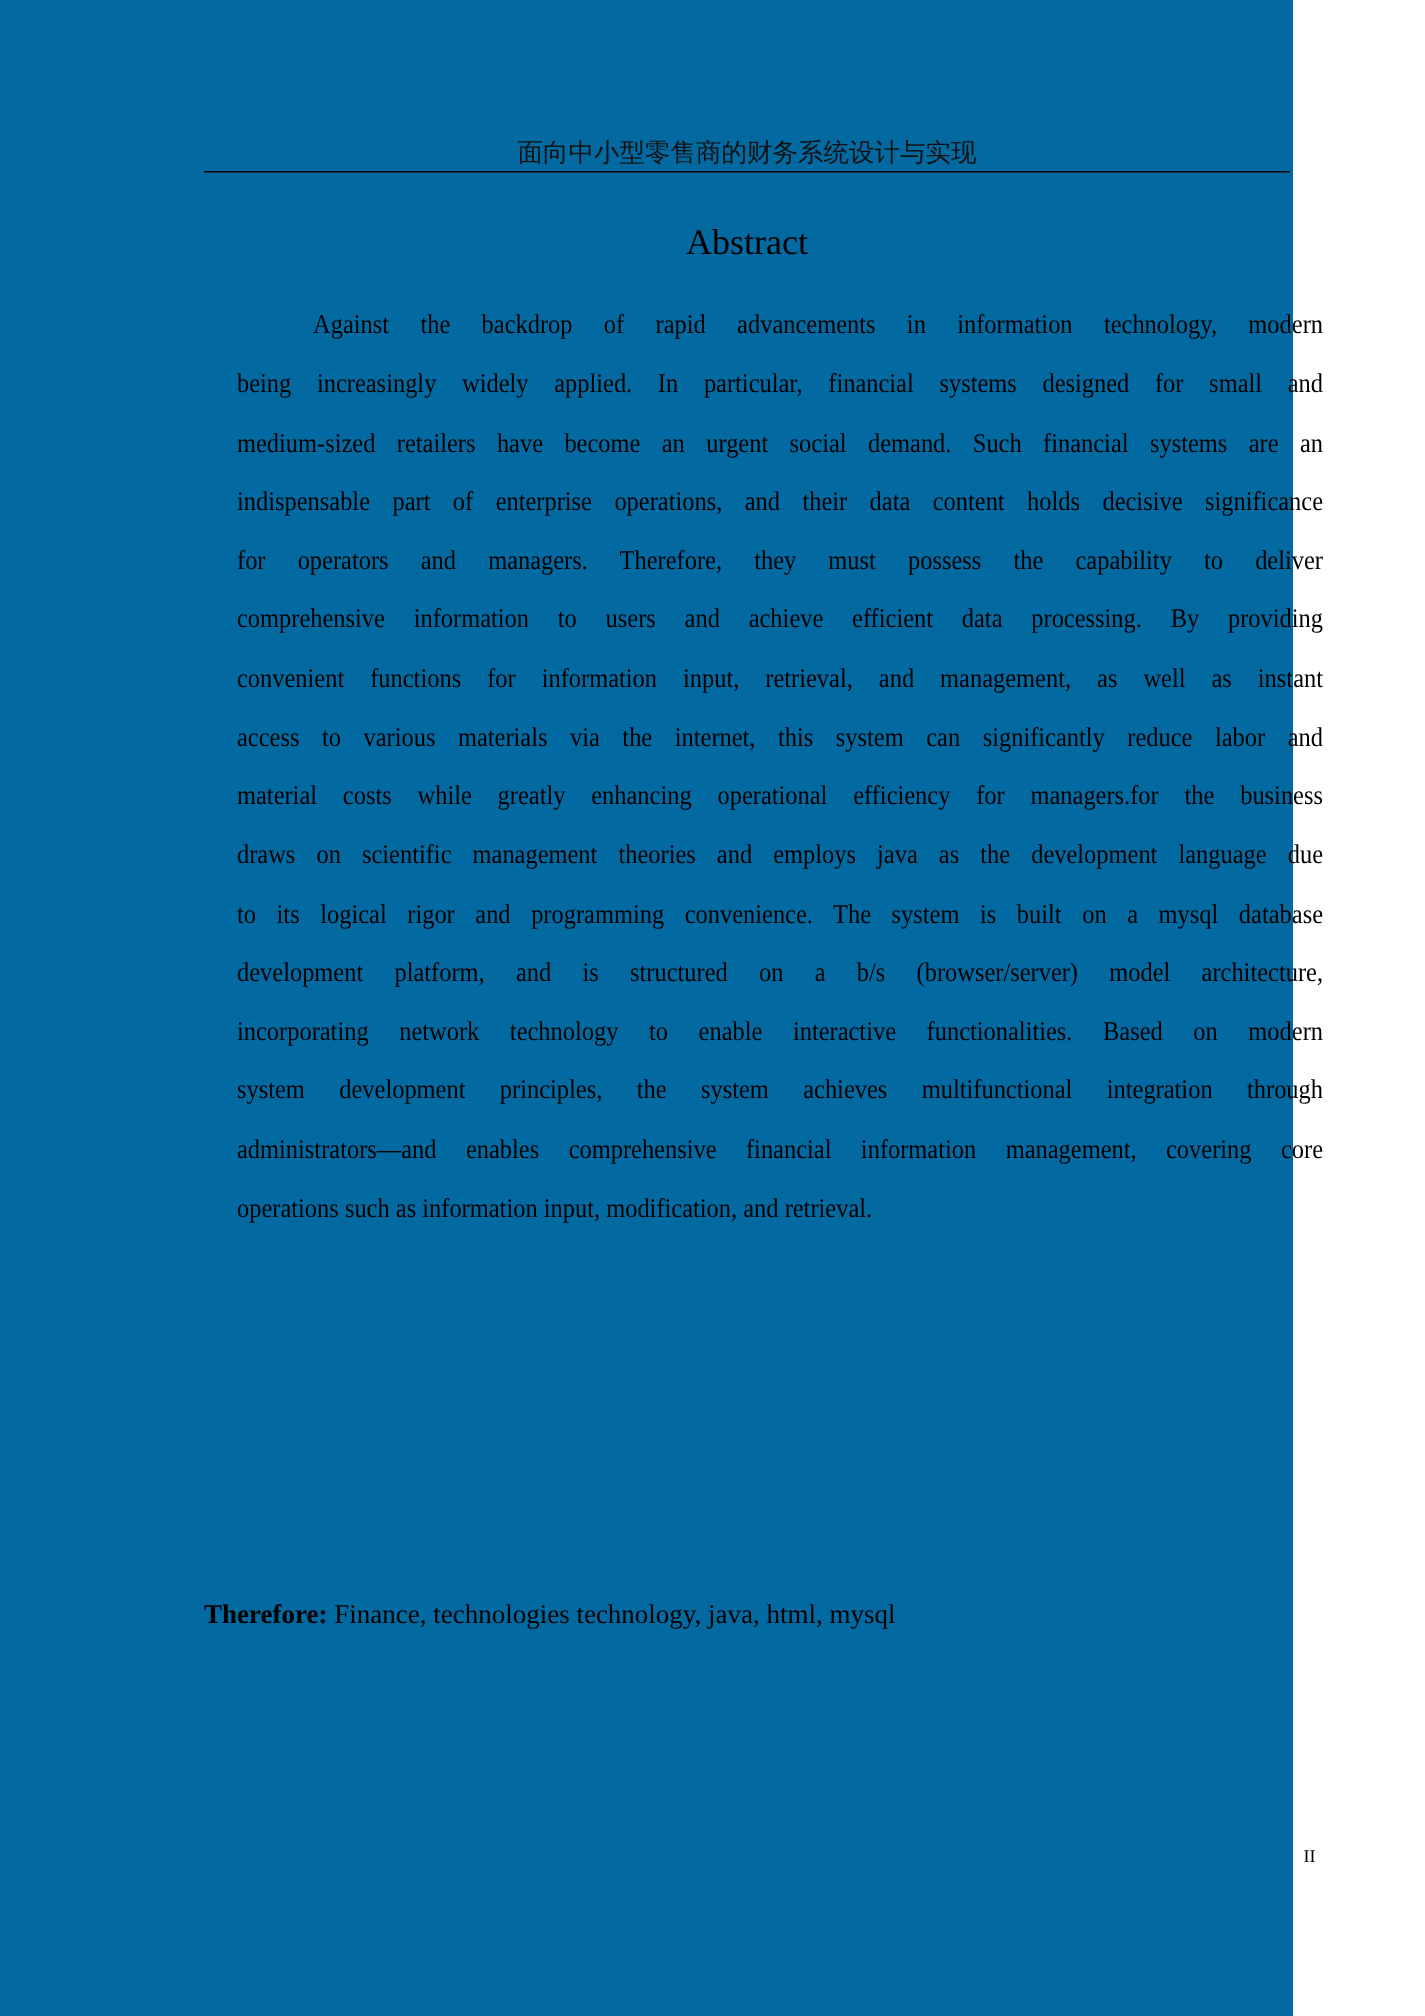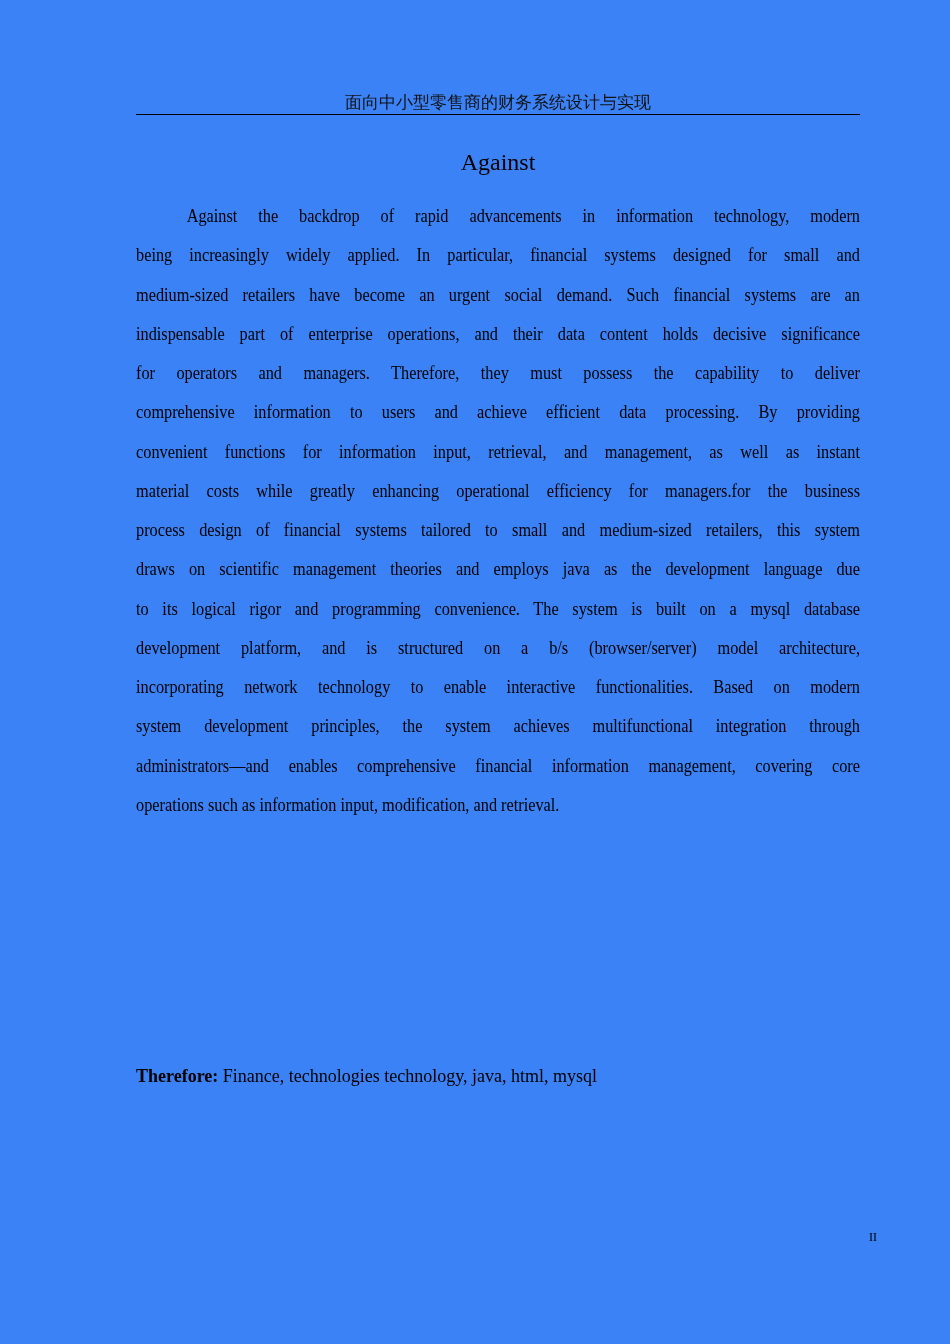--- a/index.html
+++ b/index.html
@@ -1,41 +1,41 @@
 <!DOCTYPE html>
 <html><head>
   <meta charset="utf-8">
   <style>
     html, body { margin: 0; padding: 0; background: #ffffff; }
     body { width: 950px; height: 1344px; position: relative; overflow: hidden; color: #000; font-family: "Liberation Serif", serif; }
-    .page { position: absolute; left: 0; top: 0; width: 950px; height: 1344px; background: #3b82f6; }
+    .page { position: absolute; left: 0; top: 0; width: 862px; height: 1344px; background: #0369a1; }
     .header { position: absolute; left: 136px; top: 90px; width: 724px; height: 24px; text-align: center; }
     .header-text { font-family: "DejaVu Sans", sans-serif; font-size: 17px; line-height: 24px; color: #111; letter-spacing: 0px; }
     .header-rule { position: absolute; left: 136px; top: 114px; width: 724px; height: 0; border-top: 1.3px solid #000; }
     .title { position: absolute; left: 136px; top: 146px; width: 724px; text-align: center; font-size: 24px; line-height: 32px; }
     .body { position: absolute; left: 136px; top: 197px; width: 724px; }
-    .line { position: relative; height: 39.25px; width: 724px; overflow: visible; }
+    .line { position: relative; height: 39.25px; width: 724px; overflow: visible; margin-left: 22px; }
     .line-inner { display: block; width: 800px; transform-origin: 0 0; transform: scaleX(0.905); font-size: 18px; line-height: 39.25px; text-align: justify; text-align-last: justify; white-space: nowrap; }
     .line-inner.first { padding-left: 56px; width: 744px; }
     .line-inner.last { text-align-last: left; }
     .keywords { position: absolute; left: 136px; top: 1062px; font-size: 18px; line-height: 28px; }
     .keywords b { font-weight: bold; }
     .footer { position: absolute; left: 0; top: 1228px; width: 877px; text-align: right; font-size: 12px; line-height: 18px; }
   </style>
 </head>
 <body>
 
 <div class="page">
 
   <div class="header">
     <span class="header-text">面向中小型零售商的财务系统设计与实现</span>
   </div>
   <div class="header-rule"></div>
 
-  <div class="title">Against</div>
+  <div class="title">Abstract</div>
 
   <div class="body">
     <div class="line">
         <span class="line-inner first">Against the backdrop of rapid advancements in information technology, modern</span>
       </div>
     <div class="line">
         <span class="line-inner">being increasingly widely applied. In particular, financial systems designed for small and</span>
       </div>
     <div class="line">
         <span class="line-inner">medium-sized retailers have become an urgent social demand. Such financial systems are an</span>
@@ -46,24 +46,24 @@
     <div class="line">
         <span class="line-inner">for operators and managers. Therefore, they must possess the capability to deliver</span>
       </div>
     <div class="line">
         <span class="line-inner">comprehensive information to users and achieve efficient data processing. By providing</span>
       </div>
     <div class="line">
         <span class="line-inner">convenient functions for information input, retrieval, and management, as well as instant</span>
       </div>
     <div class="line">
-        <span class="line-inner">material costs while greatly enhancing operational efficiency for managers.for the business</span>
+        <span class="line-inner">access to various materials via the internet, this system can significantly reduce labor and</span>
       </div>
     <div class="line">
-        <span class="line-inner">process design of financial systems tailored to small and medium-sized retailers, this system</span>
+        <span class="line-inner">material costs while greatly enhancing operational efficiency for managers.for the business</span>
       </div>
     <div class="line">
         <span class="line-inner">draws on scientific management theories and employs java as the development language due</span>
       </div>
     <div class="line">
         <span class="line-inner">to its logical rigor and programming convenience. The system is built on a mysql database</span>
       </div>
     <div class="line">
         <span class="line-inner">development platform, and is structured on a b/s (browser/server) model architecture,</span>
       </div>

